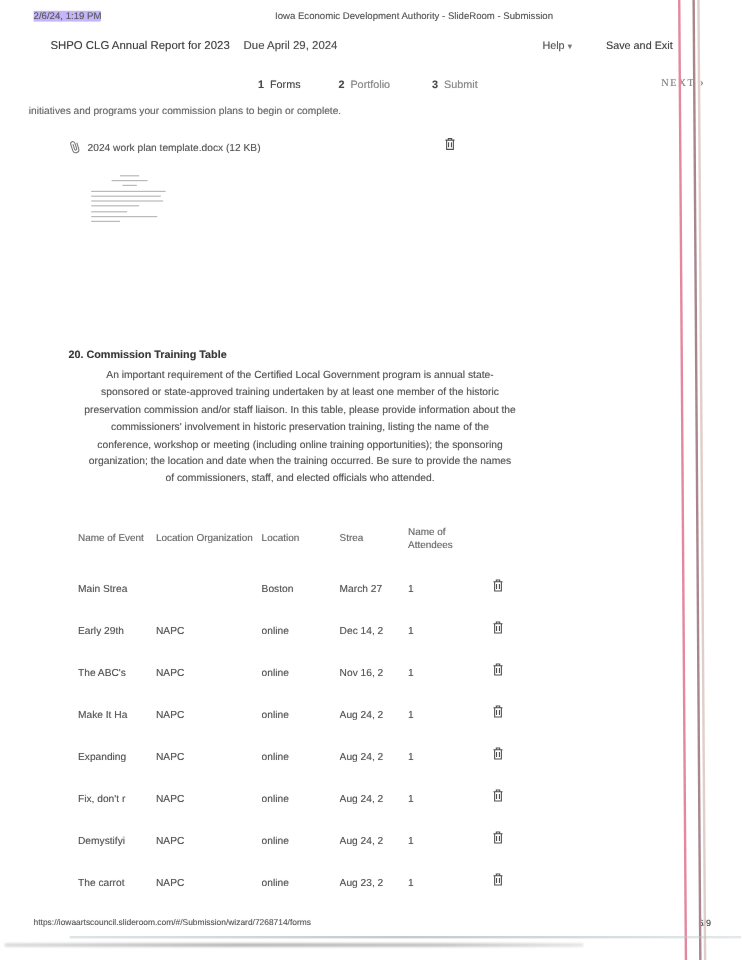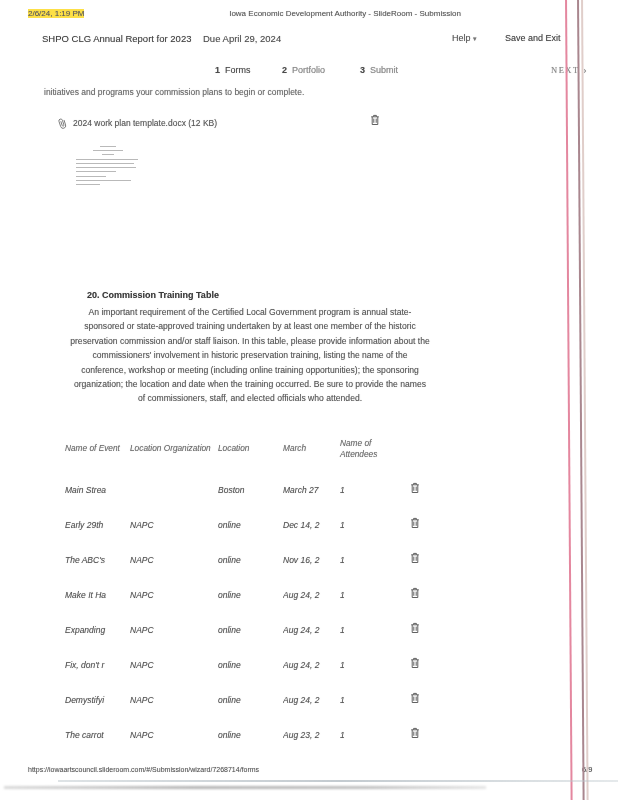--- a/index.html
+++ b/index.html
@@ -36,26 +36,26 @@
   
   .intro-fragment { font-size:8.5px; color:#6a6a6a; white-space:nowrap; }
   .attachment-name { font-size:8.5px; color:#585858; cursor:pointer; white-space:nowrap; }
 
   
   .thumb { width:64px; height:52px; filter:blur(0.4px); }
   .thumb .tl { height:1px; background:#b9b9b9; margin-bottom:3px; }
   .thumb .ctr { margin-left:auto; margin-right:auto; }
 
   
-  .q-title { font-size:9px; font-weight:bold; color:#383838; white-space:nowrap;margin-left:30px; }
+  .q-title { font-size:9px; font-weight:bold; color:#383838; white-space:nowrap; }
   .q-desc { font-size:8.6px; line-height:14.4px; color:#565656; width:360px;text-align:center; }
 
   
   .ttable { width:372px; }
-  .trow { display:grid; grid-template-columns:65px 88px 65px 57px 66px 31px; align-items:center; height:35px;font-style:italic; }
+  .trow { display:grid; grid-template-columns:65px 88px 65px 57px 66px 31px; align-items:center; height:35px; }
   .trow.thead { height:34px; align-items:center; margin-bottom:6px; }
   .hcell { font-size:8.3px; line-height:11.5px; color:#6e6e6e; }
   .tcell { font-size:8.5px; color:#555; white-space:nowrap; overflow:hidden; }
   .trash-btn { background:none; border:none; padding:0; cursor:pointer; justify-self:start; padding-left:4px; }
 
   
   .vline { position:absolute; top:-4px; height:810px; width:1.6px; transform:rotate(-0.4deg); transform-origin:top center; }
   .vline1 { left:565px; background:#e4879f; }
   .vline2 { left:577px; background:#a9868e; }
   .vline3 { left:581px; background:#ddc9c4; opacity:0.9; }
@@ -63,21 +63,21 @@
              background:linear-gradient(90deg, rgba(190,200,205,0.5), rgba(175,185,192,0.75), rgba(190,200,205,0.4)); filter:blur(0.6px); }
   .smudge2 { left:4px; top:786px; width:482px; height:2.5px;
              background:linear-gradient(90deg, rgba(150,150,150,0.35), rgba(130,130,130,0.6) 40%, rgba(140,140,140,0.55) 75%, rgba(170,170,170,0.3)); filter:blur(1px); }
 </style>
 </head>
 <body>
 
 <div class="page">
 
   <div class="abs print-meta print-title" style="top:9px; left:0;">Iowa Economic Development Authority - SlideRoom - Submission</div>
-  <div class="abs print-meta" style="top:9px; left:28px; background:#fde047;">2/6/24, 1:19 PM</div>
+  <div class="abs print-meta" style="top:9px; left:28px; background:#c4b5fd;">2/6/24, 1:19 PM</div>
 
   <div class="abs report-title" style="top:33px; left:42px;">SHPO CLG Annual Report for 2023</div>
   <div class="abs due-date" style="top:33px; left:203px;">Due April 29, 2024</div>
   <div class="abs help-btn" style="top:33px; left:452px;">
     <span>Help</span>
     <span class="caret">▾</span>
   </div>
   <div class="abs save-exit" style="top:33px; left:505px;">Save and Exit</div>
 
   <div class="abs step active" style="top:65px; left:215px;">
@@ -87,21 +87,21 @@
     <span class="num">2</span><span class="lbl">Portfolio</span>
   </div>
   <div class="abs step" style="top:65px; left:360px;">
     <span class="num">3</span><span class="lbl">Submit</span>
   </div>
   <div class="abs next-btn" style="top:64px; left:551px;">
     <span>NEXT</span>
     <span class="chev">›</span>
   </div>
 
-  <div class="abs intro-fragment" style="top:87px; left:44px;">initiatives and programs your commission plans to begin or complete.</div>
+  <div class="abs intro-fragment" style="top:87px; left:24px;">initiatives and programs your commission plans to begin or complete.</div>
 
   <span class="abs" style="top:116px; left:58px;">
     <svg width="9" height="13" viewBox="0 0 9 13" style="transform:rotate(-18deg);">
       <path d="M7 3.6v5.2a2.6 2.6 0 0 1-5.2 0V3.4a1.8 1.8 0 0 1 3.6 0v4.9a.9.9 0 0 1-1.8 0V3.8" fill="none" stroke="#7a7a7a" stroke-width="0.9"></path>
     </svg>
   </span>
   <div class="abs attachment-name" style="top:118px; left:73px;">2024 work plan template.docx (12 KB)</div>
   <button class="abs trash-btn" style="top:114px; left:366px;">
     <span>
       <svg width="10" height="12" viewBox="0 0 10 12">
@@ -127,21 +127,21 @@
     <span>20.</span>
     <span>Commission Training Table</span>
   </div>
   <div class="abs q-desc" style="top:305px; left:70px;">An important requirement of the Certified Local Government program is annual state-sponsored or state-approved training undertaken by at least one member of the historic preservation commission and/or staff liaison. In this table, please provide information about the commissioners' involvement in historic preservation training, listing the name of the conference, workshop or meeting (including online training opportunities); the sponsoring organization; the location and date when the training occurred. Be sure to provide the names of commissioners, staff, and elected officials who attended.</div>
 
   <div class="abs ttable" style="top:432px; left:65px;">
     <div class="trow thead">
       <div class="hcell">Name of Event</div>
       <div class="hcell">Location Organization</div>
       <div class="hcell">Location</div>
-      <div class="hcell">March</div>
+      <div class="hcell">Strea</div>
       <div class="hcell">Name of Attendees</div>
       <div class="hcell"></div>
     </div>
 
     <div class="trow">
       <div class="tcell">Main Strea</div>
       <div class="tcell"></div>
       <div class="tcell">Boston</div>
       <div class="tcell">March 27</div>
       <div class="tcell">1</div>

